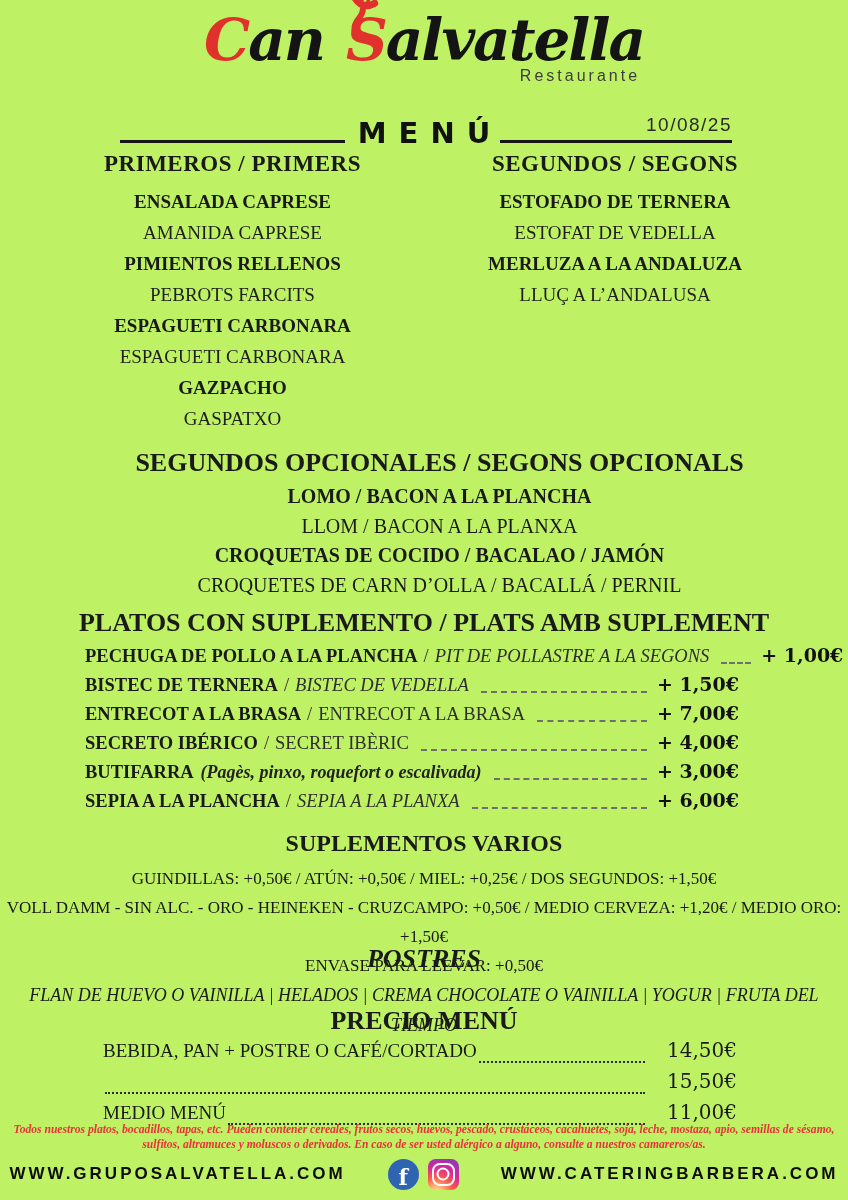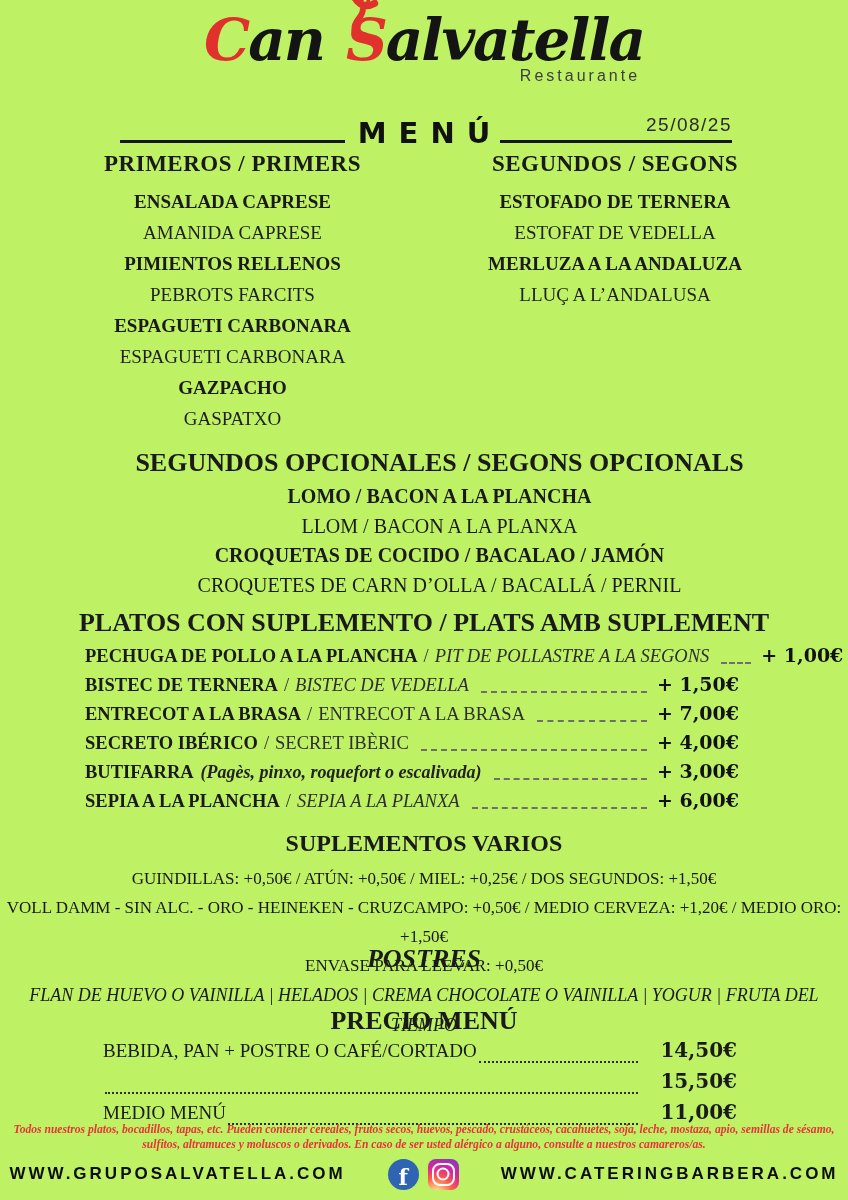--- a/index.html
+++ b/index.html
@@ -63,21 +63,21 @@
   .sup-price { font-family:"DejaVu Serif", serif; font-weight:bold; font-size:19px; color:#111; }
   
   .extras-line { font-size:17px; line-height:29px; color:#181818; }
   .extras-wrap { margin-top:6px; }
   .desserts-line { font-size:18px; line-height:30px; margin-top:6px; }
   
   .pm-rows { position:absolute; left:103px; right:111px; top:1038px; }
   .pm-row { display:flex; align-items:baseline; height:31px; }
   .pm-label { font-size:19px; white-space:nowrap; }
   .pm-leader { flex:1; border-bottom:2.5px dotted #2c2c2c; align-self:flex-end; margin:0 22px 6px 2px; }
-  .pm-price { font-family:"DejaVu Serif", serif; font-weight:bold; font-size:20px; }
+  .pm-price { font-family:"DejaVu Serif", serif; font-weight:normal; font-size:20px; }
   
   .notice {
     position:absolute; top:1123px; left:4px; right:4px; text-align:center;
     color:#e8333a; font-weight:bold; font-style:italic; font-size:11.6px; line-height:14.5px;
   }
   .footer {
     position:absolute; top:1155px; left:0; right:0; height:38px;
     display:flex; align-items:center; justify-content:center; gap:42px;
   }
   .site {
@@ -120,21 +120,21 @@
                 <path d="M11 17 Q21 26 31 17" stroke-width="7"></path>
                 <path d="M21 26 C23 34 14 38 18 48" stroke-width="6"></path>
               </g>
             </svg><span class="red">S</span></span><span class="blk">alvatella</span>
       </div>
       <div class="logo-subtitle">Restaurante</div>
     </div>
   </div>
 
   <div class="menu-title">MENÚ</div>
-  <div class="menu-date">25/08/25</div>
+  <div class="menu-date">10/08/25</div>
   <div class="rule rule-left"></div>
   <div class="rule rule-right"></div>
 
   <div class="col col-left">
     <div class="col-title">PRIMEROS / PRIMERS</div>
     <div>
       <div class="dish-es">ENSALADA CAPRESE</div>
       <div class="dish-ca">AMANIDA CAPRESE</div>
     </div>
     <div>

